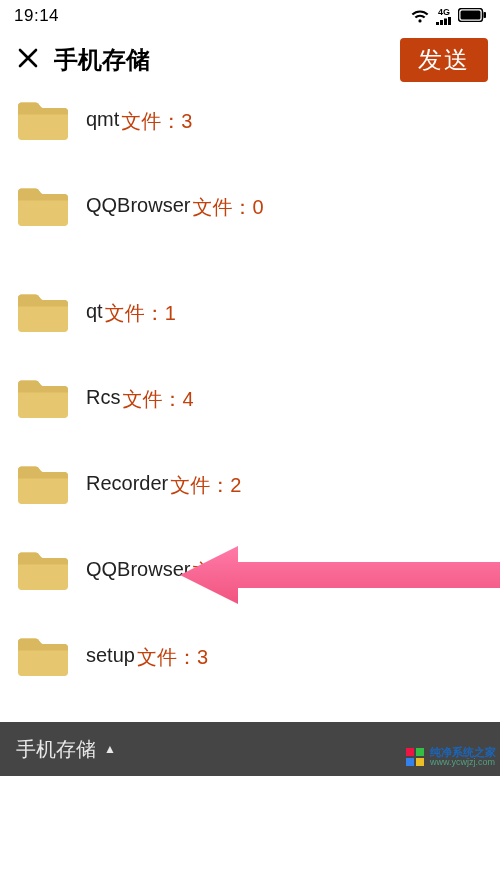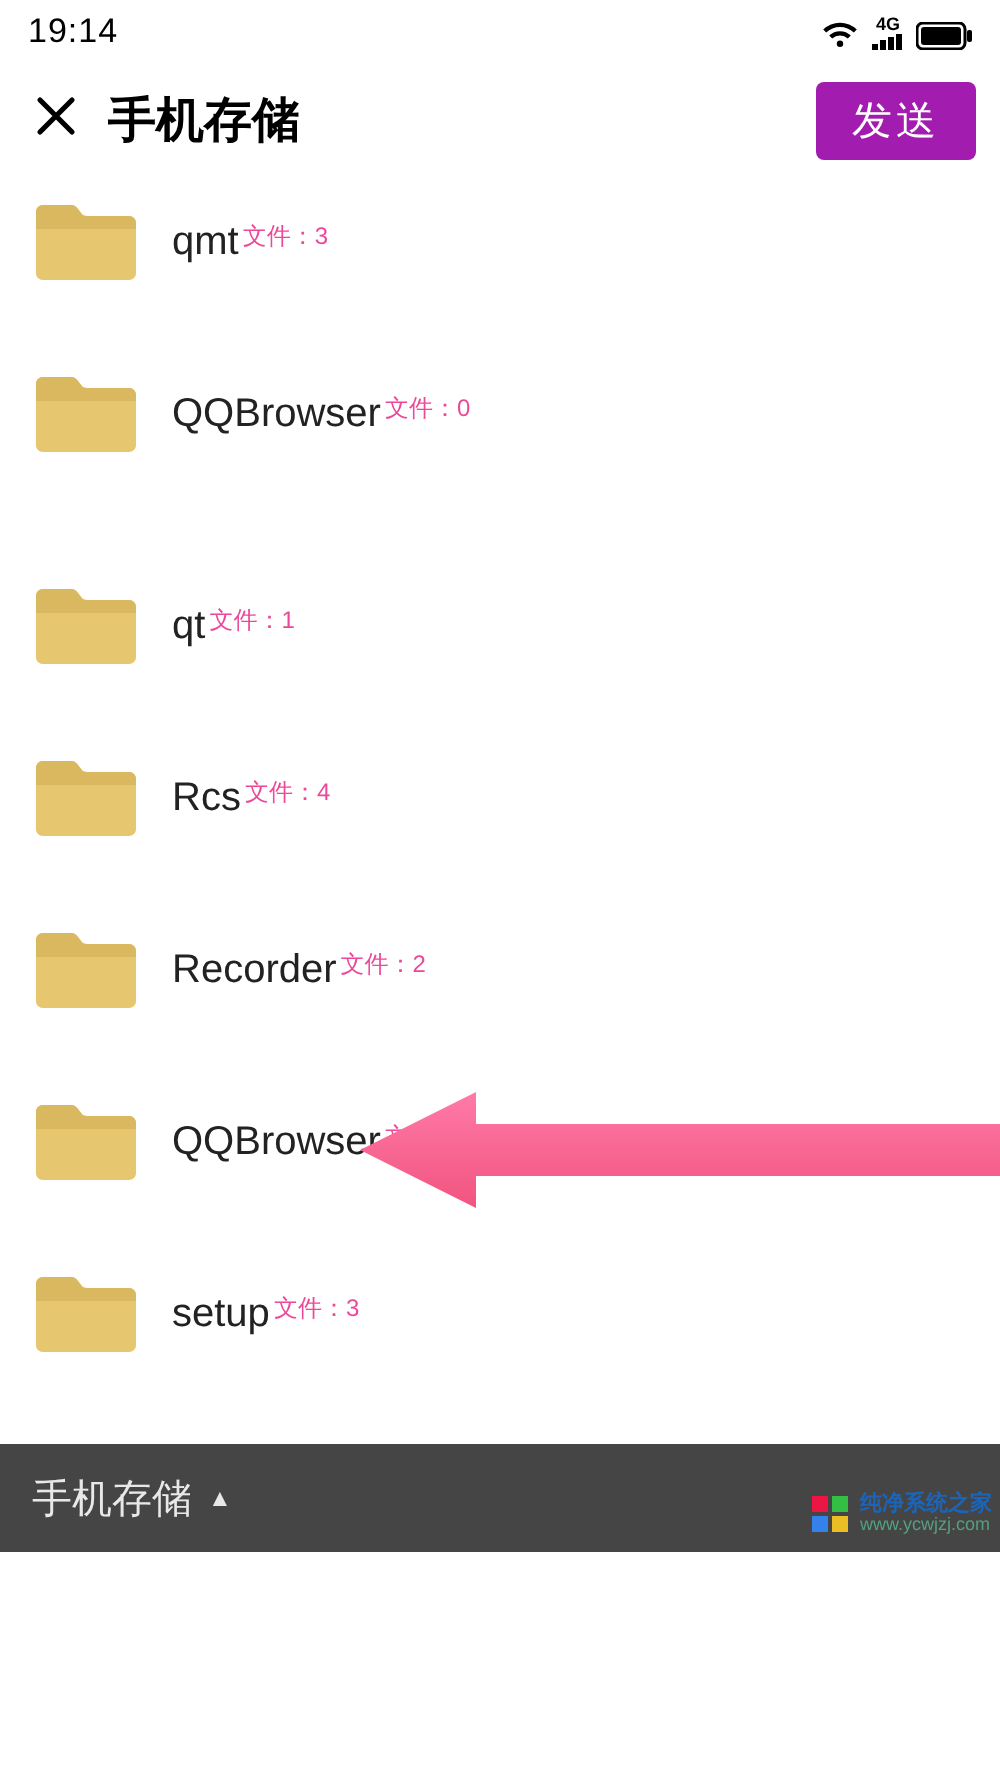--- a/index.html
+++ b/index.html
@@ -1,38 +1,38 @@
 <!DOCTYPE html>
 <html><head>
 <meta charset="utf-8">
 <style>
   * { margin: 0; padding: 0; box-sizing: border-box; }
   html, body { width: 500px; height: 889px; overflow: hidden; font-family: -apple-system, "Helvetica Neue", Arial, "PingFang SC", "Microsoft YaHei", sans-serif; background: #fff; color: #000; }
   .screen { width: 500px; height: 776px; position: relative; background: #fff; display: flex; flex-direction: column; }
   
   .status-bar { height: 32px; display: flex; align-items: center; justify-content: space-between; padding: 0 14px 0 14px; font-size: 17px; font-weight: 500; }
   .status-left { letter-spacing: 0.5px; }
-  .status-right { display: flex; align-items: flex-end; gap: 6px; }
+  .status-right { display: flex; align-items: flex-start; gap: 6px; }
   .status-right svg { display: block; }
   .sig-text { font-size: 9px; line-height: 1; font-weight: 600; }
   .sig-stack { display:flex; flex-direction:column; align-items:center; line-height:1; }
   
   .header { height: 56px; display: flex; align-items: center; padding: 0 12px; gap: 10px; }
   .close-btn { width: 32px; height: 32px; display:flex; align-items:center; justify-content:center; }
   .header-title { font-size: 24px; font-weight: 600; flex: 0 0 auto; }
   .header-spacer { flex:1; }
-  .send-btn { background:#a21caf; color:#fff; font-size:20px; padding: 6px 18px; border-radius:4px; border:none; letter-spacing:2px;text-align:center; }
+  .send-btn { background:#c2410c; color:#fff; font-size:24px; padding: 6px 18px; border-radius:4px; border:none; letter-spacing:2px;text-align:center; }
   
   .list { flex:1; overflow:hidden; }
   .item { display:flex; align-items:center; padding: 10px 16px; gap: 16px; }
   .folder-icon { width:54px; height:46px; flex:0 0 54px; }
   .folder-icon svg { width:54px; height:46px; display:block; }
   .item-text { display:flex; flex-direction:row; gap:2px; }
   .item-name { font-size:20px; color:#222; }
-  .item-sub  { font-size:12px; color:#ec4899; }
+  .item-sub  { font-size:20px; color:#c2410c; }
   .gap { height:20px; }
   
   .bottom-bar { position:absolute; left:0; right:0; bottom:0; height:54px; background:#454545; color:#e8e8e8; display:flex; align-items:center; padding:0 16px; font-size:20px; }
   .bottom-bar .tri { margin-left:8px; font-size:12px; color:#e8e8e8; }
   
   .watermark { position:absolute; right:4px; bottom:8px; display:flex; align-items:center; gap:6px; opacity:0.9; }
   .wm-logo { display:grid; grid-template-columns:repeat(2,8px); grid-template-rows:repeat(2,8px); gap:2px; }
   .wm-logo span:nth-child(1){background:#f14;} .wm-logo span:nth-child(2){background:#3c4;}
   .wm-logo span:nth-child(3){background:#38f;} .wm-logo span:nth-child(4){background:#fc2;}
   .wm-text { display:flex; flex-direction:column; font-size:11px; line-height:1.1; color:#1768c4; font-weight:600; }

